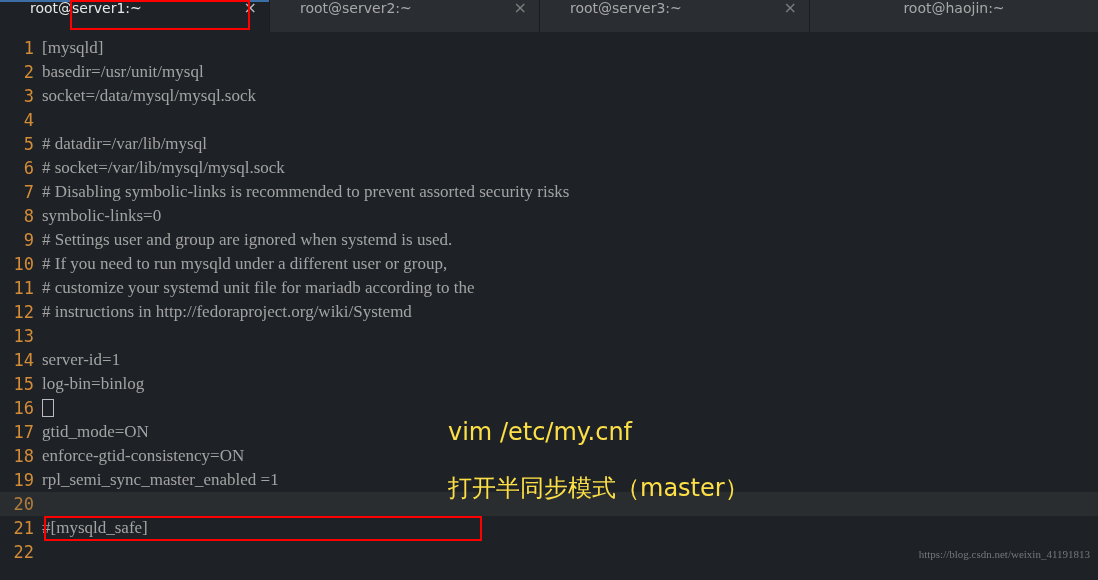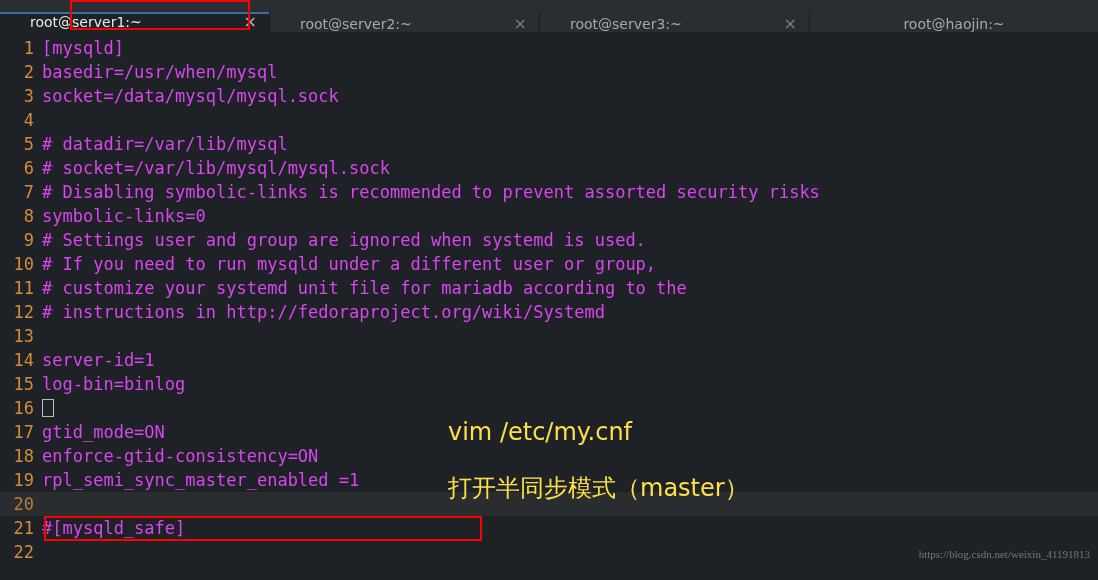--- a/index.html
+++ b/index.html
@@ -15,29 +15,28 @@
   }
   .tabbar {
     display: flex;
     height: 32px;
     background: #2a2e33;
     align-items: stretch;
   }
   .tab {
     position: relative;
     display: flex;
-    align-items: flex-end;
+    align-items: flex-start;
     padding: 0 40px 0 30px;
     min-width: 270px;
     color: #a8a8a8;
     font-size: 14px;
     font-family: "Segoe UI", "DejaVu Sans", sans-serif;
     border-right: 1px solid #1b1e21;
     cursor: pointer;
-    margin-top: 12px;
   }
   .tab.active {
     background: #1e2226;
     color: #e8e8e8;
     border-bottom: 2px solid #1e2226;
   }
   .tab.active::after {
     content: "";
     position: absolute;
     left: 0; right: 0; top: 0;
@@ -72,21 +71,21 @@
     text-align: right;
     padding-right: 8px;
     color: #d48c36;
     user-select: none;
   }
   .gutter div, .code div {
     height: 24px;
     line-height: 24px;
     white-space: pre;
   }
-  .code { flex: 1; color: #d946ef; }
+  .code { flex: 1; color: #a3a3a3; font-family: Liberation Serif, serif; }
   .cursor-box {
     display: inline-block;
     width: 12px;
     height: 18px;
     border: 1px solid #bcbcbc;
     vertical-align: middle;
     margin-top: -2px;
   }
   .hlrow {
     position: absolute;
@@ -161,21 +160,21 @@
       <div>16</div>
       <div>17</div>
       <div>18</div>
       <div>19</div>
       <div>20</div>
       <div>21</div>
       <div>22</div>
     </div>
   <div class="code" id="code">
       <div>[mysqld]</div>
-      <div>basedir=/usr/when/mysql</div>
+      <div>basedir=/usr/unit/mysql</div>
       <div>socket=/data/mysql/mysql.sock</div>
       <div></div>
       <div># datadir=/var/lib/mysql</div>
       <div># socket=/var/lib/mysql/mysql.sock</div>
       <div># Disabling symbolic-links is recommended to prevent assorted security risks</div>
       <div>symbolic-links=0</div>
       <div># Settings user and group are ignored when systemd is used.</div>
       <div># If you need to run mysqld under a different user or group,</div>
       <div># customize your systemd unit file for mariadb according to the</div>
       <div># instructions in http://fedoraproject.org/wiki/Systemd</div>

